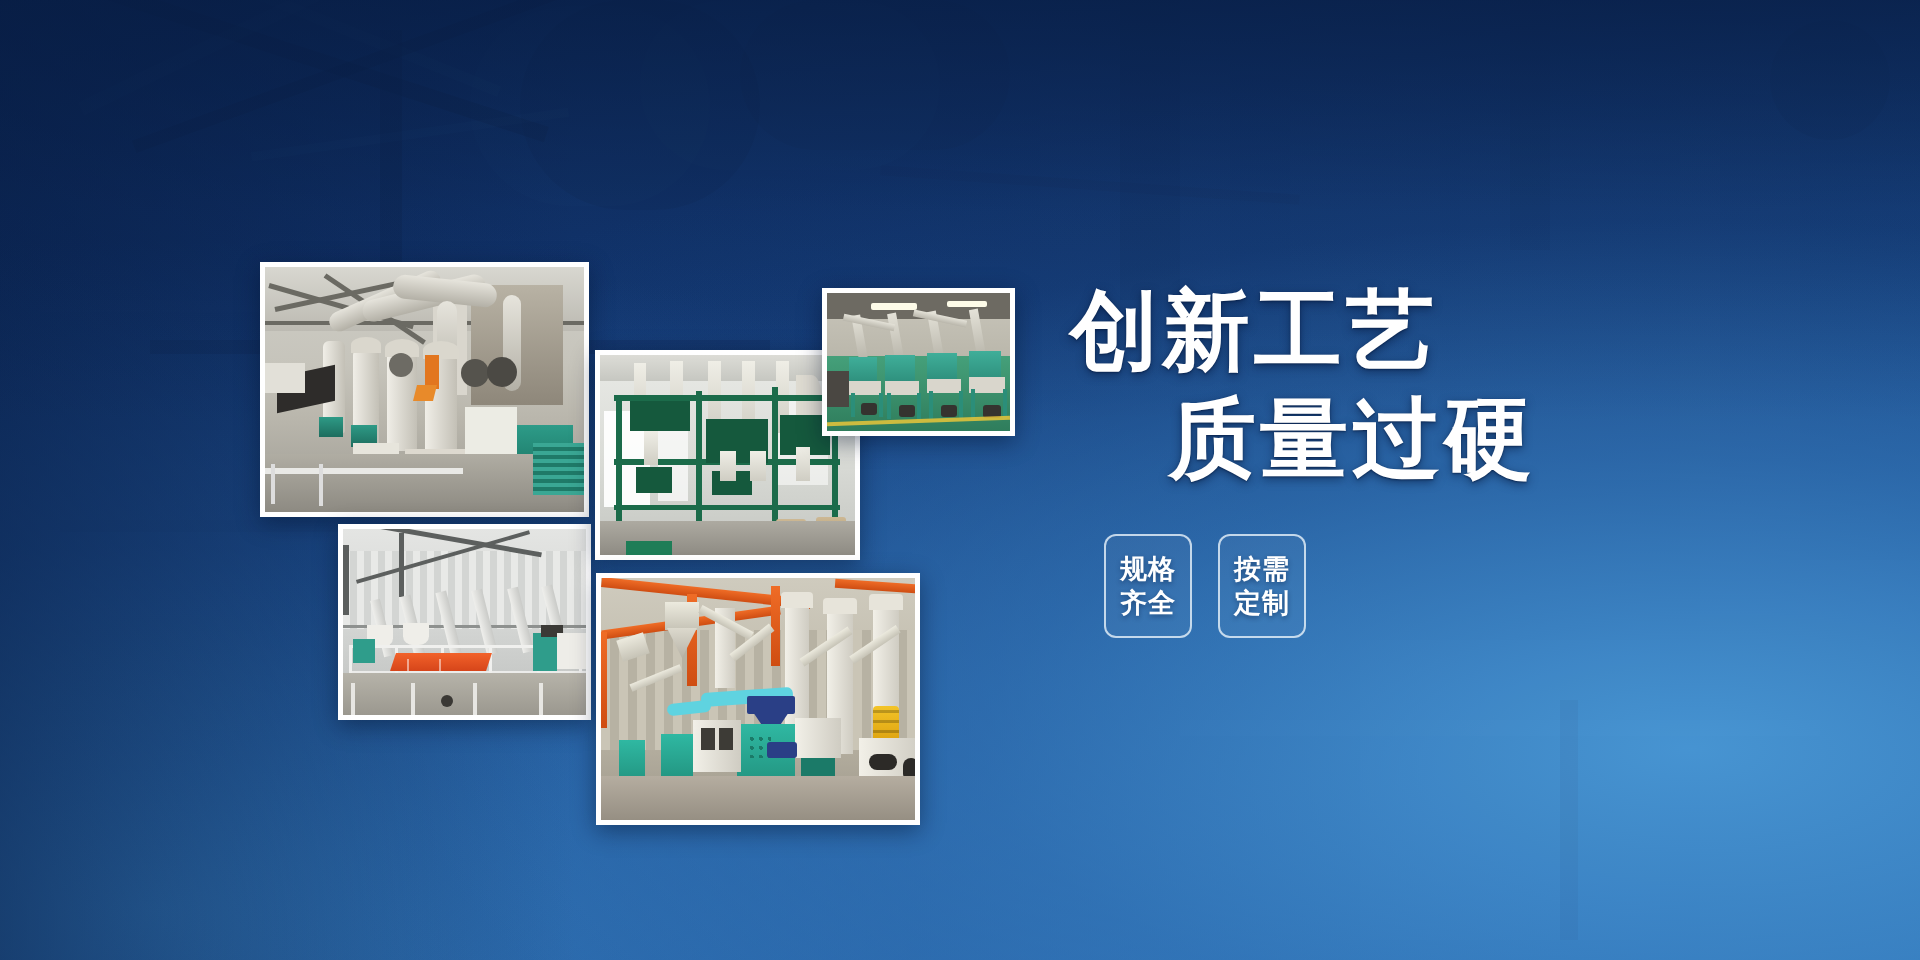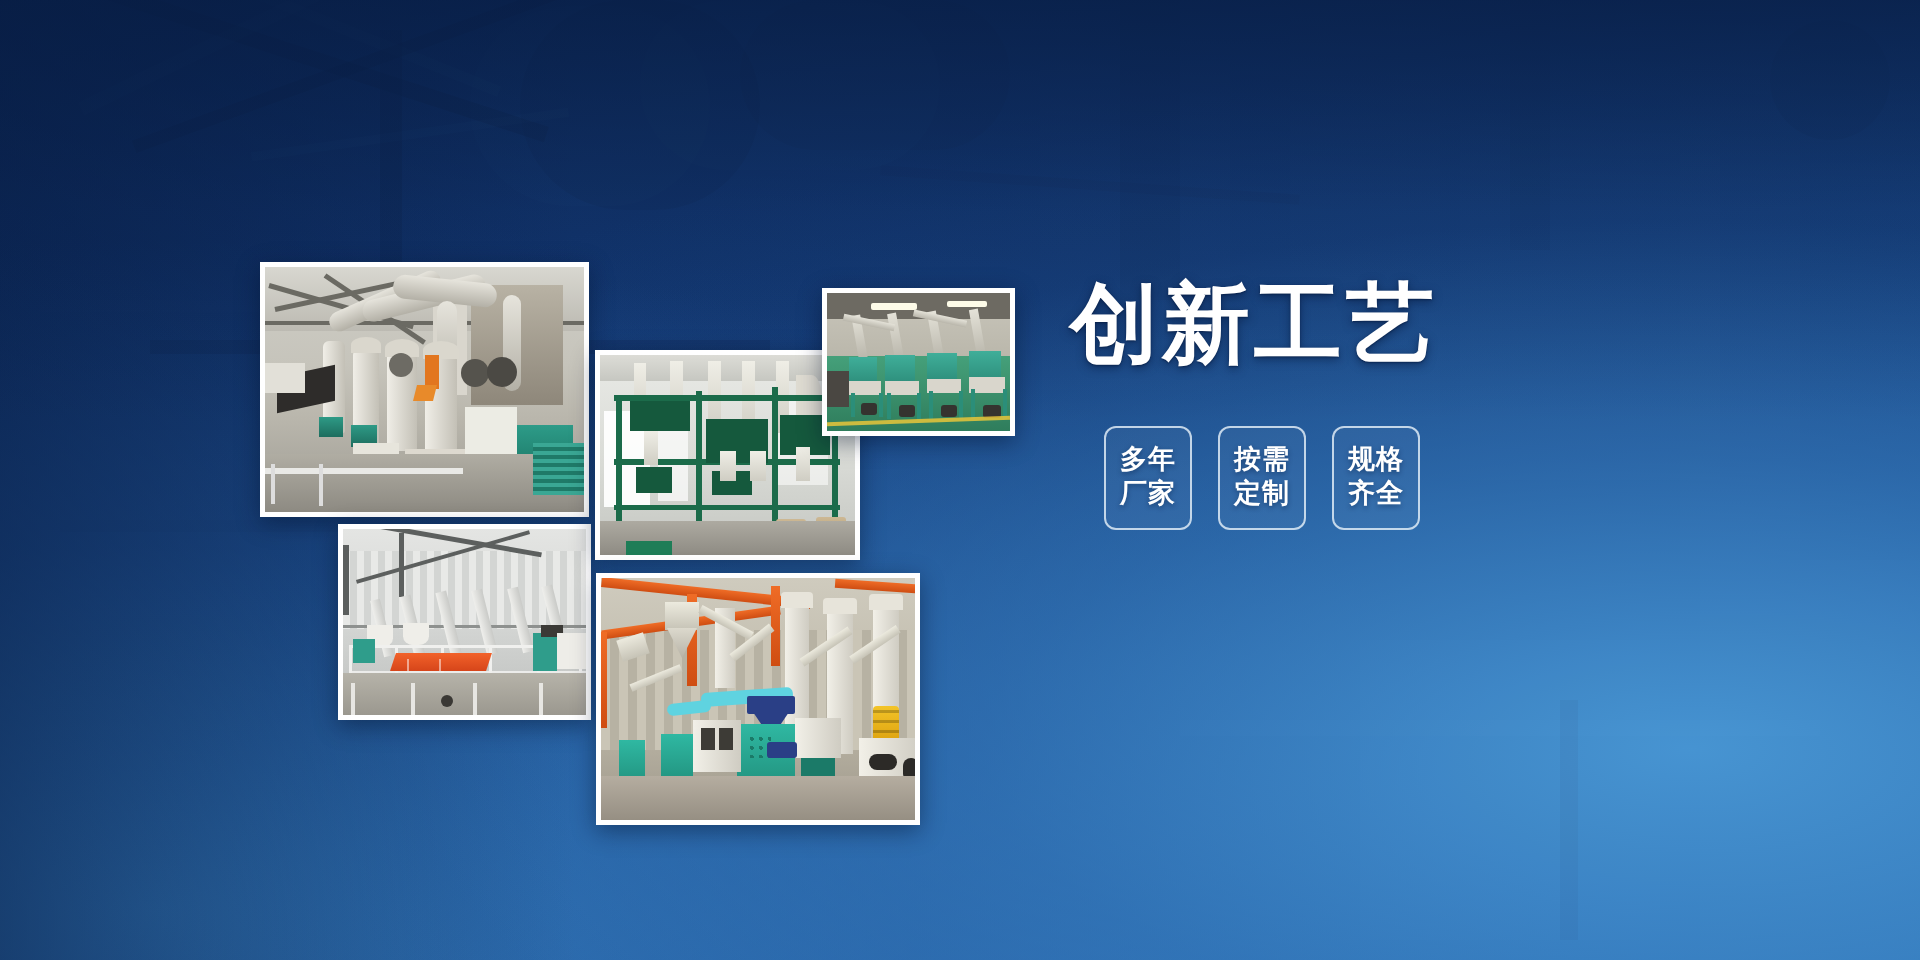--- a/index.html
+++ b/index.html
@@ -124,21 +124,20 @@
   #photo-5 .yellow { background:linear-gradient(to bottom,#f3c428,#d99d0c); border-radius:4px; }
   #photo-5 .ground { left:0; bottom:0; width:100%; height:44px; background:linear-gradient(to bottom,#b5ada0,#968f83); }
   #photo-5 .cycn { background:linear-gradient(to bottom,#eceade,#c6c3b6); }
 
   
   .textblock {
     position: absolute;
     left: 1000px;
     top: 280px;
     width: 700px;
-    font-family: Liberation Mono, monospace;
   }
   .headline {
     color: #ffffff;
     font-weight: 700;
     font-size: 88px;
     line-height: 1.16;
     letter-spacing: 4px;
     text-shadow: 0 3px 10px rgba(5,24,60,0.55), 0 1px 2px rgba(5,24,60,0.65);
     white-space: nowrap;
   }
@@ -489,32 +488,29 @@
         <div class="part ground"></div>
       </div>
       <span class="lbl">橙色钢梁厂房内的青绿色成套设备</span>
     </div>
 
   </div>
 
   <div class="textblock">
 
     <div class="headline l1">创新工艺</div>
+    <div class="headline l2">质量过硬</div>
 
 
     <div class="badges">
       <div class="badge">
-        <span>多年</span>
-        <span>厂家</span>
+        <span>规格</span>
+        <span>齐全</span>
       </div>
       <div class="badge">
         <span>按需</span>
         <span>定制</span>
       </div>
-      <div class="badge">
-        <span>规格</span>
-        <span>齐全</span>
-      </div>
     </div>
 
   </div>
 
 </div>
 
 </body></html>

